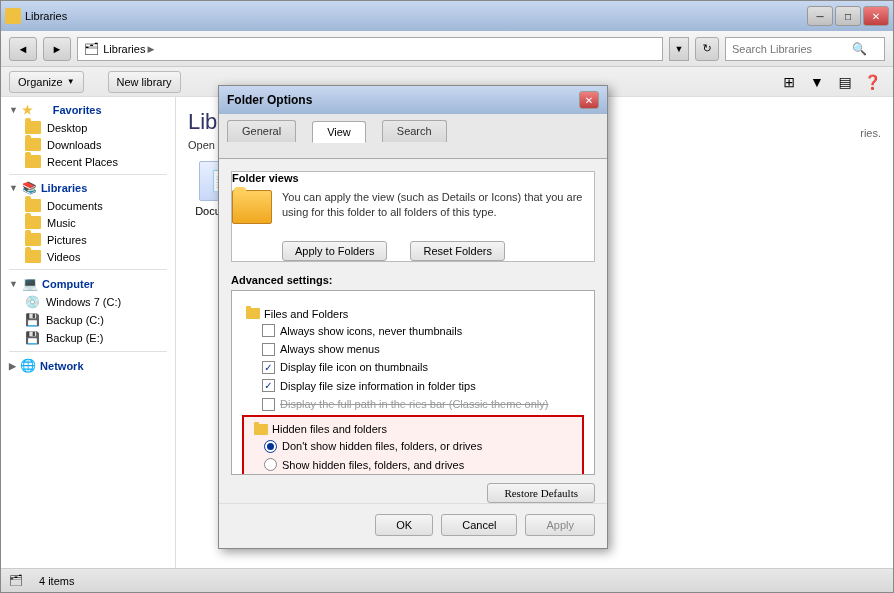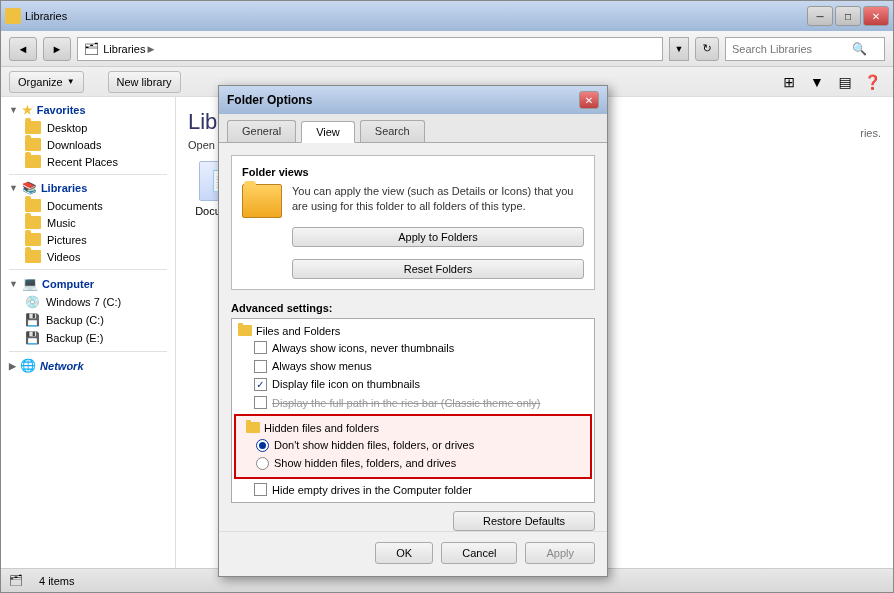--- a/index.html
+++ b/index.html
@@ -295,22 +295,22 @@
       border: 1px solid #999;
       border-radius: 3px;
       display: flex; align-items: center; justify-content: center;
       font-size: 10px; color: white;
       cursor: pointer;
     }
 
     
     .tabs {
       display: flex;
-      padding: 6px 8px 0;
-      gap: 5px;
+      padding: 6px 8px 16px;
+      gap: 16px;
       border-bottom: 1px solid #aaa;
       background: #e8e8e8;
     }
     .tab {
       padding: 4px 14px;
       font-size: 11px;
       background: linear-gradient(to bottom, #e8e8e8, #d8d8d8);
       border: 1px solid #aaa;
       border-bottom: none;
       cursor: pointer;
@@ -329,21 +329,20 @@
     
     .dialog-body {
       padding: 12px;
       background: #f0f0f0;
     }
 
     
     .folder-views-box {
       border: 1px solid #bbb;
       background: white;
-      padding: 10px;
       margin-bottom: 12px;
     }
     .folder-views-title {
       font-size: 11px;
       font-weight: bold;
       margin-bottom: 6px;
     }
     .folder-views-content {
       display: flex; align-items: flex-start; gap: 10px;
     }
@@ -362,23 +361,22 @@
       width: 12px; height: 5px;
       background: #ffd060;
       border-radius: 3px 3px 0 0;
     }
     .folder-views-desc {
       font-size: 11px;
       color: #333;
       line-height: 1.4;
     }
     .folder-views-buttons {
-      display: flex; gap: 12px;
-      margin-top: 12px;
-      flex-direction: column;
+      display: flex; gap: 23px;
+      margin-top: 20px;
     }
     .fv-btn {
       padding: 3px 12px;
       font-size: 11px;
       background: linear-gradient(to bottom, #f5f5f5, #e0e0e0);
       border: 1px solid #aaa;
       border-radius: 3px;
       cursor: pointer;
     }
 
@@ -389,21 +387,22 @@
       margin-bottom: 4px;
     }
     .settings-list-container {
       border: 1px solid #aaa;
       background: white;
       height: 185px;
       overflow-y: scroll;
       position: relative;
     }
     .settings-list {
-      padding: 4px 0;
+      padding: 4px 8px;
+      margin-top: 11px;
     }
     .settings-group-header {
       display: flex; align-items: center;
       padding: 2px 6px;
       font-size: 11px;
       gap: 4px;
       font-weight: normal;
     }
     .settings-group-header .folder-sm {
       width: 14px; height: 11px;
@@ -470,26 +469,27 @@
 
     
     .settings-list-container::-webkit-scrollbar { width: 14px; }
     .settings-list-container::-webkit-scrollbar-track { background: #f0f0f0; border-left: 1px solid #ddd; }
     .settings-list-container::-webkit-scrollbar-thumb { background: linear-gradient(to right, #c0c0c0, #a8a8a8); border: 1px solid #888; }
 
     
     .restore-btn {
       margin-top: 8px;
       float: right;
-      padding: 3px 29px;
+      padding: 3px 16px;
       font-size: 11px;
       background: linear-gradient(to bottom, #f5f5f5, #e0e0e0);
       border: 1px solid #aaa;
       border-radius: 3px;
       cursor: pointer;
+      font-family: Liberation Serif, serif;
     }
 
     
     .dialog-footer {
       clear: both;
       padding: 10px 12px 12px;
       display: flex;
       justify-content: flex-end;
       gap: 8px;
       background: #f0f0f0;
@@ -563,21 +563,21 @@
   </div>
 
   <div class="main-content">
 
     <div class="sidebar">
 
       <div class="sidebar-section">
         <div class="sidebar-header">
           <span class="chevron">▼</span>
           <span class="star-icon">★</span>
-          <span style="margin-left:4px;">Favorites</span>
+          <span style="margin-left:20px;">Favorites</span>
         </div>
         <div class="sidebar-item">
           <div class="folder-icon-sm"></div>
           <span>Desktop</span>
         </div>
         <div class="sidebar-item">
           <div class="folder-icon-sm"></div>
           <span>Downloads</span>
         </div>
         <div class="sidebar-item">
@@ -630,21 +630,21 @@
           <span class="drive-icon">💾</span>
           <span>Backup (E:)</span>
         </div>
       </div>
       <div class="sidebar-divider"></div>
 
       <div class="sidebar-section">
         <div class="sidebar-header">
           <span class="chevron">▶</span>
           <span class="network-icon">🌐</span>
-          <span style="margin-left:4px;font-style:italic;">Network</span>
+          <span style="margin-left:4px;">Network</span>
         </div>
       </div>
     </div>
 
     <div class="content-area">
       <div style="display:flex;align-items:baseline;gap:2px">
         <div class="content-header">Libra</div>
       </div>
       <div class="content-subtext">Open a</div>
       <div class="library-items">
@@ -721,20 +721,24 @@
             <div class="settings-item">
               <div class="cb"></div>
               <span class="settings-item-text">Always show menus</span>
             </div>
 
             <div class="settings-item">
               <div class="cb checked"></div>
               <span class="settings-item-text">Display file icon on thumbnails</span>
             </div>
 
+            <div class="settings-item">
+              <div class="cb checked"></div>
+              <span class="settings-item-text">Display file size information in folder tips</span>
+            </div>
 
             <div class="settings-item">
               <div class="cb"></div>
               <span class="settings-item-text strikethrough">Display the full path in the ries bar (Classic theme only)</span>
             </div>
 
             <div style="border: 2px solid #cc0000; background: #fff0f0; margin: 2px 2px; padding: 4px 4px;">
               <div class="settings-group-header">
                 <div class="folder-sm" style="background:#f0c040;"></div>
                 <span>Hidden files and folders</span>

